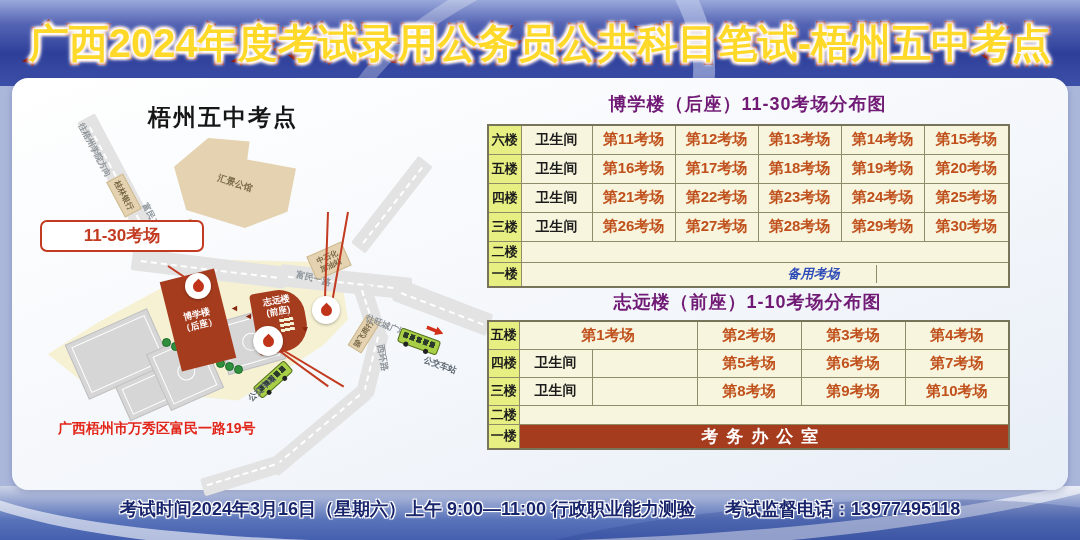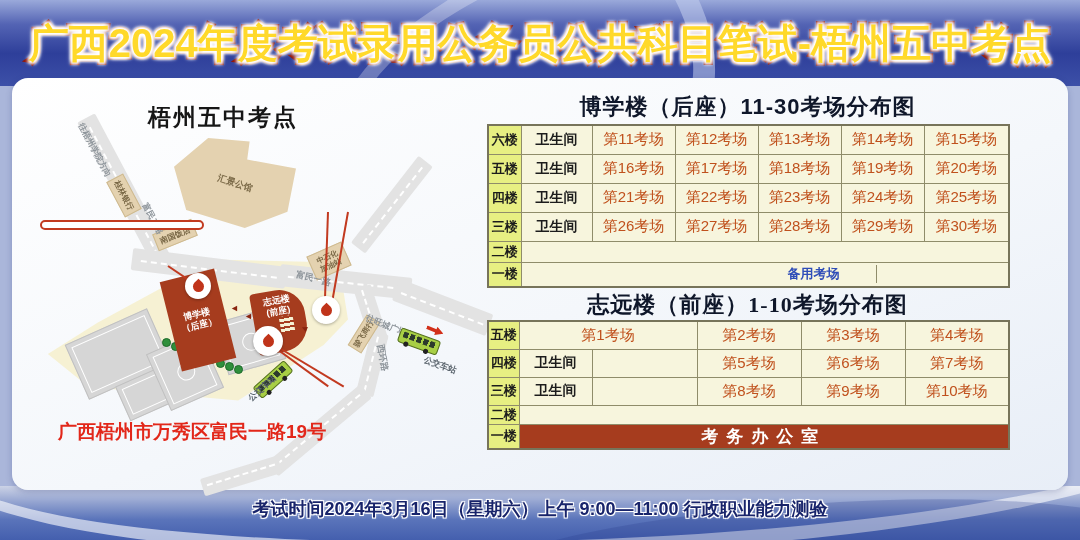--- a/index.html
+++ b/index.html
@@ -59,33 +59,33 @@
     background:repeating-linear-gradient(90deg,#2c3a2c 0 5px,#a8cf45 5px 7px);}
   .bus::after{content:"";position:absolute;left:6px;bottom:-3px;width:5px;height:5px;background:#222;border-radius:50%;box-shadow:21px 0 0 #222;}
   .leader{position:absolute;height:2px;background:#c23a20;transform-origin:0 50%;z-index:4;}
   .pin{position:absolute;background:#fff;border-radius:50%;z-index:5;box-shadow:0 1px 3px rgba(0,0,0,.3);}
   .pin::after{content:"";position:absolute;left:50%;top:32%;width:11px;height:11px;margin-left:-5px;
     background:#c0341a;border-radius:50% 50% 50% 0;transform:rotate(135deg);}
   .callout{position:absolute;background:#fff;border:2px solid #c23a20;border-radius:7px;z-index:6;
     color:#c23a20;font-weight:800;text-align:center;padding:3px 4px;line-height:1.3;}
   .map-address{position:absolute;left:30px;top:326px;z-index:4;color:#e2271a;font-weight:800;line-height:1.5;}
   .map-address .l1{font-size:17px;}
-  .map-address .l2{font-size:19px;}
+  .map-address .l2{font-size:14px;}
   
   .tables{position:absolute;left:487px;top:90px;width:521px;z-index:2;}
-  .tbl-title{position:absolute;left:0;width:100%;text-align:center;font-size:22px;font-weight:800;color:#0f172a;letter-spacing:1px;}
+  .tbl-title{position:absolute;left:0;width:100%;text-align:center;font-size:18px;font-weight:800;color:#701a75;letter-spacing:1px;}
   table.rooms{position:absolute;left:0;border-collapse:collapse;table-layout:fixed;width:521px;
     border:2px solid #77745a;background:#f7f5dd;}
   table.rooms td{border:1px solid #8f8c6a;text-align:center;vertical-align:middle;padding:0;overflow:hidden;}
   td.floor{background:#e7ef82;font-size:13px;font-weight:800;color:#1c1c1c;}
   td.wc{font-size:14px;font-weight:800;color:#1c1c1c;}
-  td.room{font-size:15px;font-weight:400;color:#c0511d;}
+  td.room{font-size:15px;font-weight:700;color:#c0511d;}
   .t1 tr{height:29px;} .t1 tr.short{height:21px;} .t1 tr.fl1{height:25px;}
   .t2 tr{height:28px;} .t2 tr.short{height:19px;} .t2 tr.fl1{height:22px;}
-  .split{display:flex;height:100%;align-items:center;}
+  .split{display:flex;height:100%;align-items:center;font-style:italic;}
   .split .seg1{width:229px;border-right:1px solid #8f8c6a;}
   .split .seg2{width:124px;border-right:1px solid #8f8c6a;display:flex;align-items:center;justify-content:center;
     color:#2f4db8;font-size:13px;font-weight:800;}
   .split .seg3{flex:1;}
   td.office{background:#a63c1e;color:#ffffff;font-size:17px;font-weight:800;letter-spacing:8px;}
   
   .footer{position:absolute;left:0;top:497px;width:1080px;z-index:2;display:flex;justify-content:center;gap:30px;
     font-size:18px;font-weight:800;color:#18246b;white-space:nowrap;
     text-shadow:-1px -1px 0 #fff,1px -1px 0 #fff,-1px 1px 0 #fff,1px 1px 0 #fff,0 0 3px #fff;}
 </style>
@@ -177,20 +177,21 @@
   <div class="leader" style="left:300px;top:119px;width:98px;transform:rotate(92deg);"></div>
   <div class="leader" style="left:320px;top:119px;width:100px;transform:rotate(100deg);"></div>
   <div class="leader" style="left:242px;top:251px;width:72px;transform:rotate(36deg);"></div>
   <div class="leader" style="left:248px;top:253px;width:79px;transform:rotate(31deg);"></div>
 
   <div class="pin" style="left:157px;top:181px;width:26px;height:26px;"></div>
   <div class="pin" style="left:225px;top:234px;width:30px;height:30px;"></div>
   <div class="pin" style="left:284px;top:204px;width:28px;height:28px;"></div>
 
   <div class="callout" style="left:12px;top:128px;width:152px;font-size:17px;">
+    <div>11-30考场</div>
   </div>
 
   <div class="map-address">
     <div class="l2">广西梧州市万秀区富民一路19号</div>
   </div>
 </div>
 
 <div class="tables">
   <div class="tbl-title" style="top:2px;">博学楼（后座）11-30考场分布图</div>
 
@@ -251,21 +252,21 @@
         <div class="split">
           <div class="seg1"></div>
           <div class="seg2">备用考场</div>
           <div class="seg3"></div>
         </div>
       </td>
     </tr>
   </tbody>
     </table>
 
-  <div class="tbl-title" style="top:200px;font-family:Liberation Serif, serif;">志远楼（前座）1-10考场分布图</div>
+  <div class="tbl-title" style="top:200px;">志远楼（前座）1-10考场分布图</div>
 
   <table class="rooms t2" style="top:230px;">
     <colgroup>
         <col style="width:31px">
         <col style="width:73px">
         <col style="width:105px">
         <col style="width:104px">
         <col style="width:104px">
         <col style="width:104px">
       </colgroup>
@@ -300,13 +301,14 @@
     <tr class="fl1">
       <td class="floor">一楼</td>
       <td class="office" colspan="5">考务办公室</td>
     </tr>
   </tbody>
     </table>
 </div>
 
 <div class="footer">
   <span>考试时间2024年3月16日（星期六）上午 9:00—11:00 行政职业能力测验</span>
+  <span>考试监督电话：13977495118</span>
 </div>
 
 </body></html>

